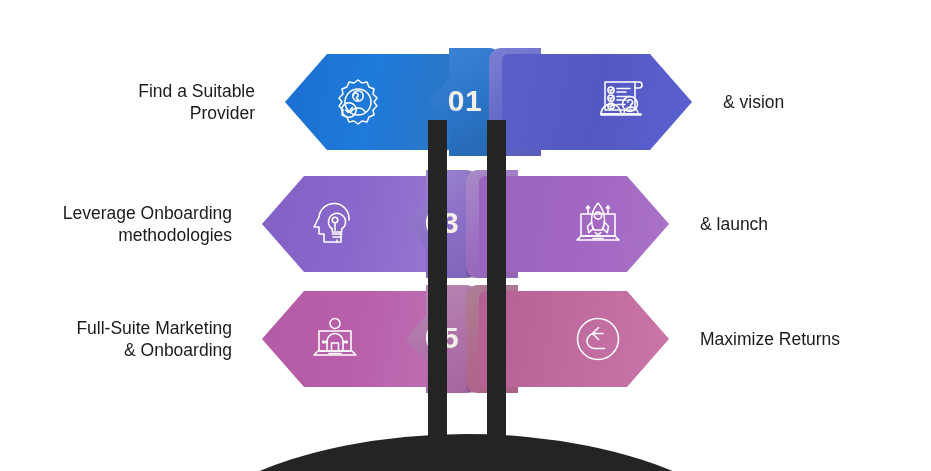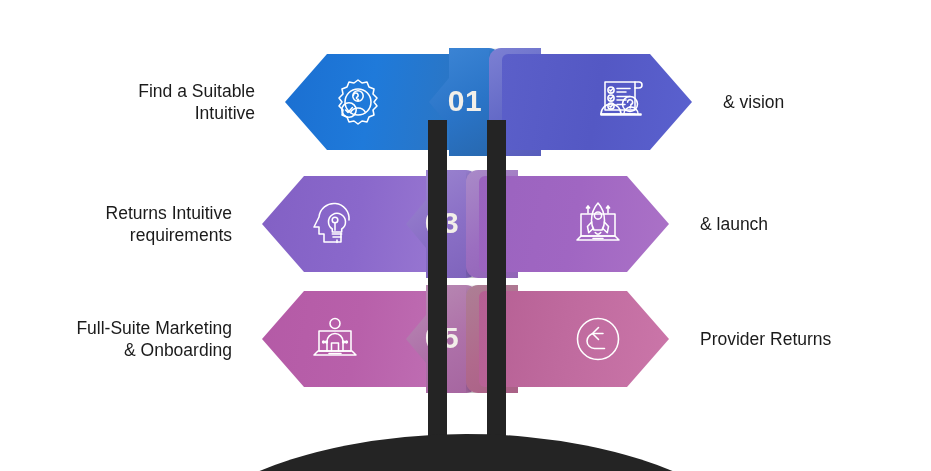--- a/index.html
+++ b/index.html
@@ -88,21 +88,21 @@
 </style>
 </head>
 <body>
 
 <div class="stage">
 
   <div class="row row-1">
 
     <div class="side-text left">
       <span>Find a Suitable</span>
-      <span>Intuitive</span>
+      <span>Provider</span>
     </div>
 
     <div class="chev chev-left g1"></div>
 
     <div class="icon-wrap icon-left">
       <svg viewBox="0 0 60 60">
         <path d="M30 8 L34 11 L39 10 L41 15 L46 17 L45 22 L49 26 L46 30 L49 34 L45 38 L46 43 L41 45 L39 50 L34 49 L30 52 L26 49 L21 50 L19 45 L14 43 L15 38 L11 34 L14 30 L11 26 L15 22 L14 17 L19 15 L21 10 L26 11 Z"></path>
         <circle cx="30" cy="30" r="13"></circle>
         <circle cx="30" cy="24" r="5.2"></circle>
         <path d="M25.5 23.2 a2.3 2.3 0 1 1 3.1 2.2 v1.1"></path>
@@ -147,22 +147,22 @@
     </div>
 
     <div class="side-text right">
       <span>&amp; vision</span>
     </div>
   </div>
 
   <div class="row row-2">
 
     <div class="side-text left">
-      <span>Returns Intuitive</span>
-      <span>requirements</span>
+      <span>Leverage Onboarding</span>
+      <span>methodologies</span>
     </div>
 
     <div class="chev chev-left g3"></div>
 
     <div class="icon-wrap icon-left">
       <svg viewBox="0 0 60 60">
         <path d="M44 26 a15 15 0 0 0 -30 -3 l-5 10 h5 v7 h5 v8 h17 v-9"></path>
         <path d="M23.5 28 a8.5 8.5 0 1 1 13.2 7 v3 h-9.4 v-3 a8.5 8.5 0 0 1 -3.8 -7 Z"></path>
         <path d="M27.3 40 h9.4 M28 43 h8"></path>
         <circle cx="30" cy="26" r="2.8"></circle>
@@ -237,21 +237,21 @@
 
     <div class="icon-wrap icon-right">
       <svg viewBox="0 0 60 60">
         <circle cx="30" cy="30" r="20.5"></circle>
         <path d="M36.5 39.5 h-10 a7.5 7.5 0 0 1 0 -15 h8.5"></path>
         <path d="M30.5 18.5 l-6 6 l6 6"></path>
       </svg>
     </div>
 
     <div class="side-text right">
-      <span>Provider Returns</span>
+      <span>Maximize Returns</span>
     </div>
   </div>
 
   <div class="spine spine-left"></div>
   <div class="spine spine-right"></div>
   <div class="base-ellipse"></div>
 
 </div>
 
 </body></html>

